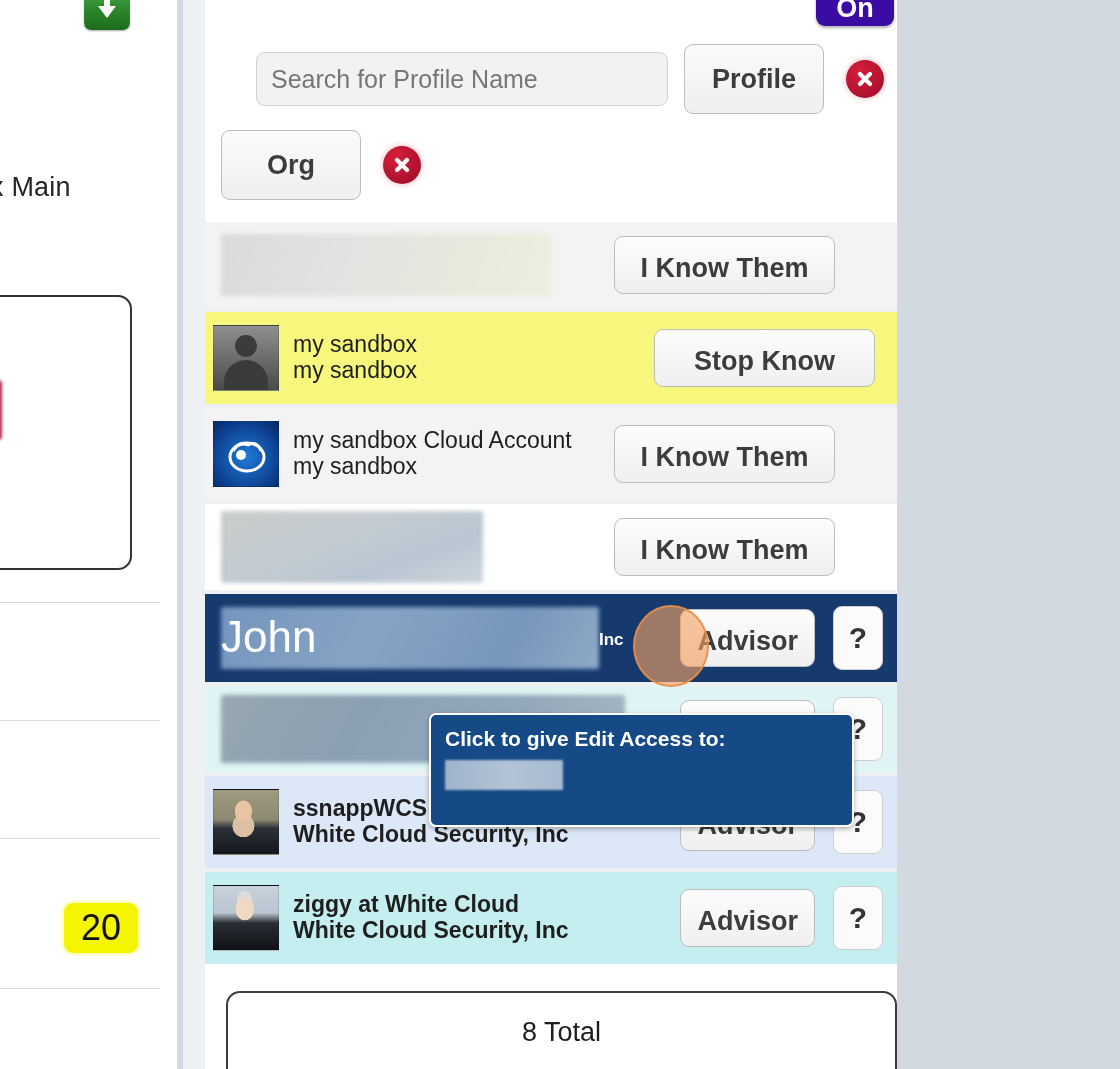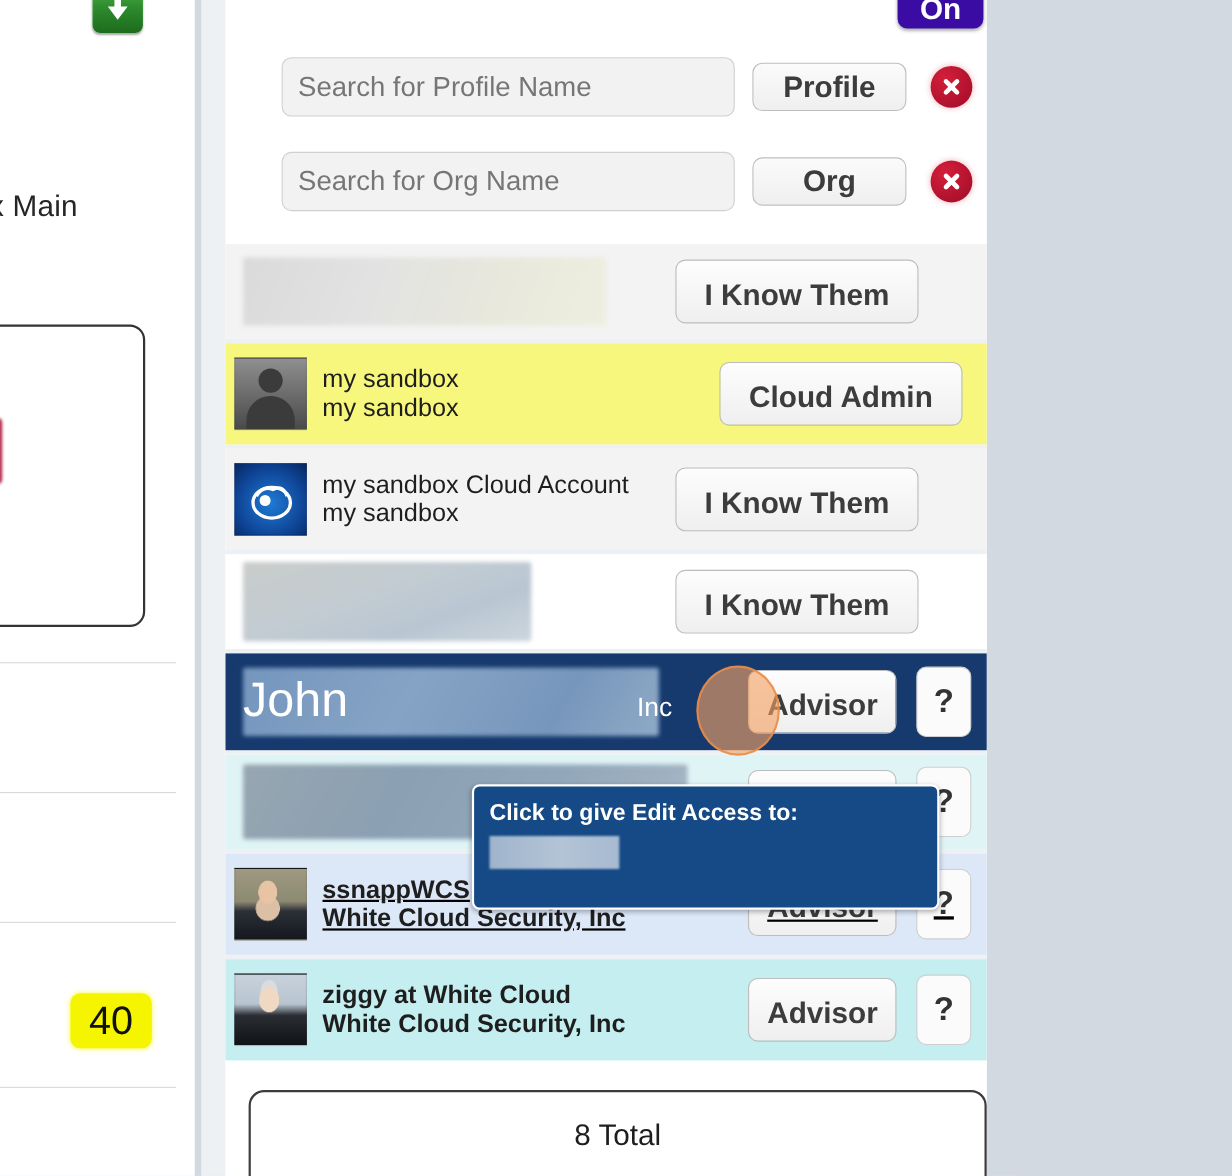--- a/index.html
+++ b/index.html
@@ -128,21 +128,21 @@
     background: #f2f2f2;
     font-size: 25px; color: #767676;
     padding: 0 14px;
     font-family: "Liberation Sans", sans-serif;
     outline: none;
   }
   .search-input::placeholder { color: #767676; opacity: 1; }
 
   .search-btn {
     margin-left: 16px;
-    width: 140px; height: 44px;
+    width: 140px; height: 70px;
     border: 1px solid #bdbdbd;
     border-radius: 9px;
     background: linear-gradient(180deg,#fbfbfb 0%, #efefef 100%);
     font-size: 27px; font-weight: bold; color: #3c3c3c;
     font-family: "Liberation Sans", sans-serif;
     cursor: pointer;
   }
 
   .clear-icon {
     margin-left: 22px;
@@ -244,21 +244,21 @@
     font-size: 30px; font-weight: bold; color: #333;
     font-family: "Liberation Sans", sans-serif;
     cursor: pointer;
   }
 
   
   .bg-white  { background: #ffffff; }
   .bg-grey   { background: #f3f3f3; }
   .bg-yellow { background: #f7f77e; }
   .bg-navy   { background: #163a6e; }
-  .bg-lightblue { background: #dce7f7; text-decoration: underline; }
+  .bg-lightblue { background: #dce7f7; }
   .bg-cyan   { background: #c4eef0; }
   .bg-paleaqua { background: #dff4f5; }
 
   .sep { height: 4px; background: #eef1f4; width: 692px; }
 
   
   .redact {
     height: 62px;
     border-radius: 2px;
     filter: blur(2px);
@@ -271,22 +271,22 @@
     background: linear-gradient(120deg,#7d9ec4 0%, #8fadcd 40%, #7f9fc2 75%, #9ab4cf 100%);
     opacity: .92; }
   .redact-d { width: 404px; margin-left: 8px; height: 68px;
     background: linear-gradient(120deg,#97a6b1 0%, #8ba0b3 35%, #93a8ba 70%, #a8b8c6 100%); }
   .john-overlay {
     position: absolute; left: 16px; top: 18px;
     font-size: 44px; color: #ffffff;
     z-index: 2; pointer-events: none;
   }
   .inc-text {
-    position: absolute; left: 374px; top: 36px;
-    font-size: 24px; font-weight: normal; color: #ffffff;
+    position: absolute; left: 394px; top: 36px;
+    font-size: 17px; font-weight: bold; color: #ffffff;
     z-index: 2;
   }
   .inc-text-dark { color: #1e1e1e; }
 
   
   #tooltip {
     position: absolute;
     left: 429px; top: 713px;
     width: 425px; height: 114px;
     background: #164a86;
@@ -347,21 +347,21 @@
     <div id="left-label-main">x Main</div>
 
     <div id="left-rounded-box"></div>
     <div id="left-red-blob"></div>
 
     <div class="left-divider" id="ld1"></div>
     <div class="left-divider" id="ld2"></div>
     <div class="left-divider" id="ld3"></div>
     <div class="left-divider" id="ld4"></div>
 
-    <div id="left-badge-40">40</div>
+    <div id="left-badge-40">20</div>
   </div>
 
   <div id="scrollbar-track">
     <div id="scrollbar-thumb"></div>
   </div>
 
   <div id="content-panel">
     <div id="content-inner">
 
       <div id="on-button">On</div>
@@ -370,21 +370,20 @@
         <input class="search-input" type="text" placeholder="Search for Profile Name" style="">
         <button class="search-btn">Profile</button>
         <div class="clear-icon">
           <svg width="22" height="22" viewBox="0 0 22 22" aria-hidden="true">
             <path d="M6 6 L16 16 M16 6 L6 16" stroke="#ffffff" stroke-width="4.2" stroke-linecap="round"></path>
           </svg>
         </div>
       </div>
 
       <div class="search-row" id="search-row-org">
-        <input class="search-input" type="text" placeholder="Search for Org Name" style="">
         <button class="search-btn">Org</button>
         <div class="clear-icon">
           <svg width="22" height="22" viewBox="0 0 22 22" aria-hidden="true">
             <path d="M6 6 L16 16 M16 6 L6 16" stroke="#ffffff" stroke-width="4.2" stroke-linecap="round"></path>
           </svg>
         </div>
       </div>
 
       <div id="rows">
 
@@ -394,21 +393,21 @@
           <button class="row-btn wide" style="margin-right:62px">I Know Them</button>
         </div>
         <div class="sep"></div>
 
         <div class="row bg-yellow">
           <div class="avatar avatar-silhouette"></div>
           <div class="row-text">
             <div class="row-name">my sandbox</div>
             <div class="row-org">my sandbox</div>
           </div>
-          <button class="row-btn wide" style="margin-right:22px">Cloud Admin</button>
+          <button class="row-btn wide" style="margin-right:22px">Stop Know</button>
         </div>
         <div class="sep"></div>
 
         <div class="row bg-grey">
           <div class="avatar avatar-cloud">
             <svg width="48" height="40" viewBox="0 0 48 40" aria-hidden="true">
               <ellipse cx="24" cy="22" rx="17" ry="14" fill="none" stroke="#ffffff" stroke-width="3"></ellipse>
               <path d="M10 16 q6 -10 15 -6 q9 -5 13 6" fill="none" stroke="#ffffff" stroke-width="3"></path>
               <circle cx="18" cy="20" r="5" fill="#ffffff"></circle>
             </svg>

